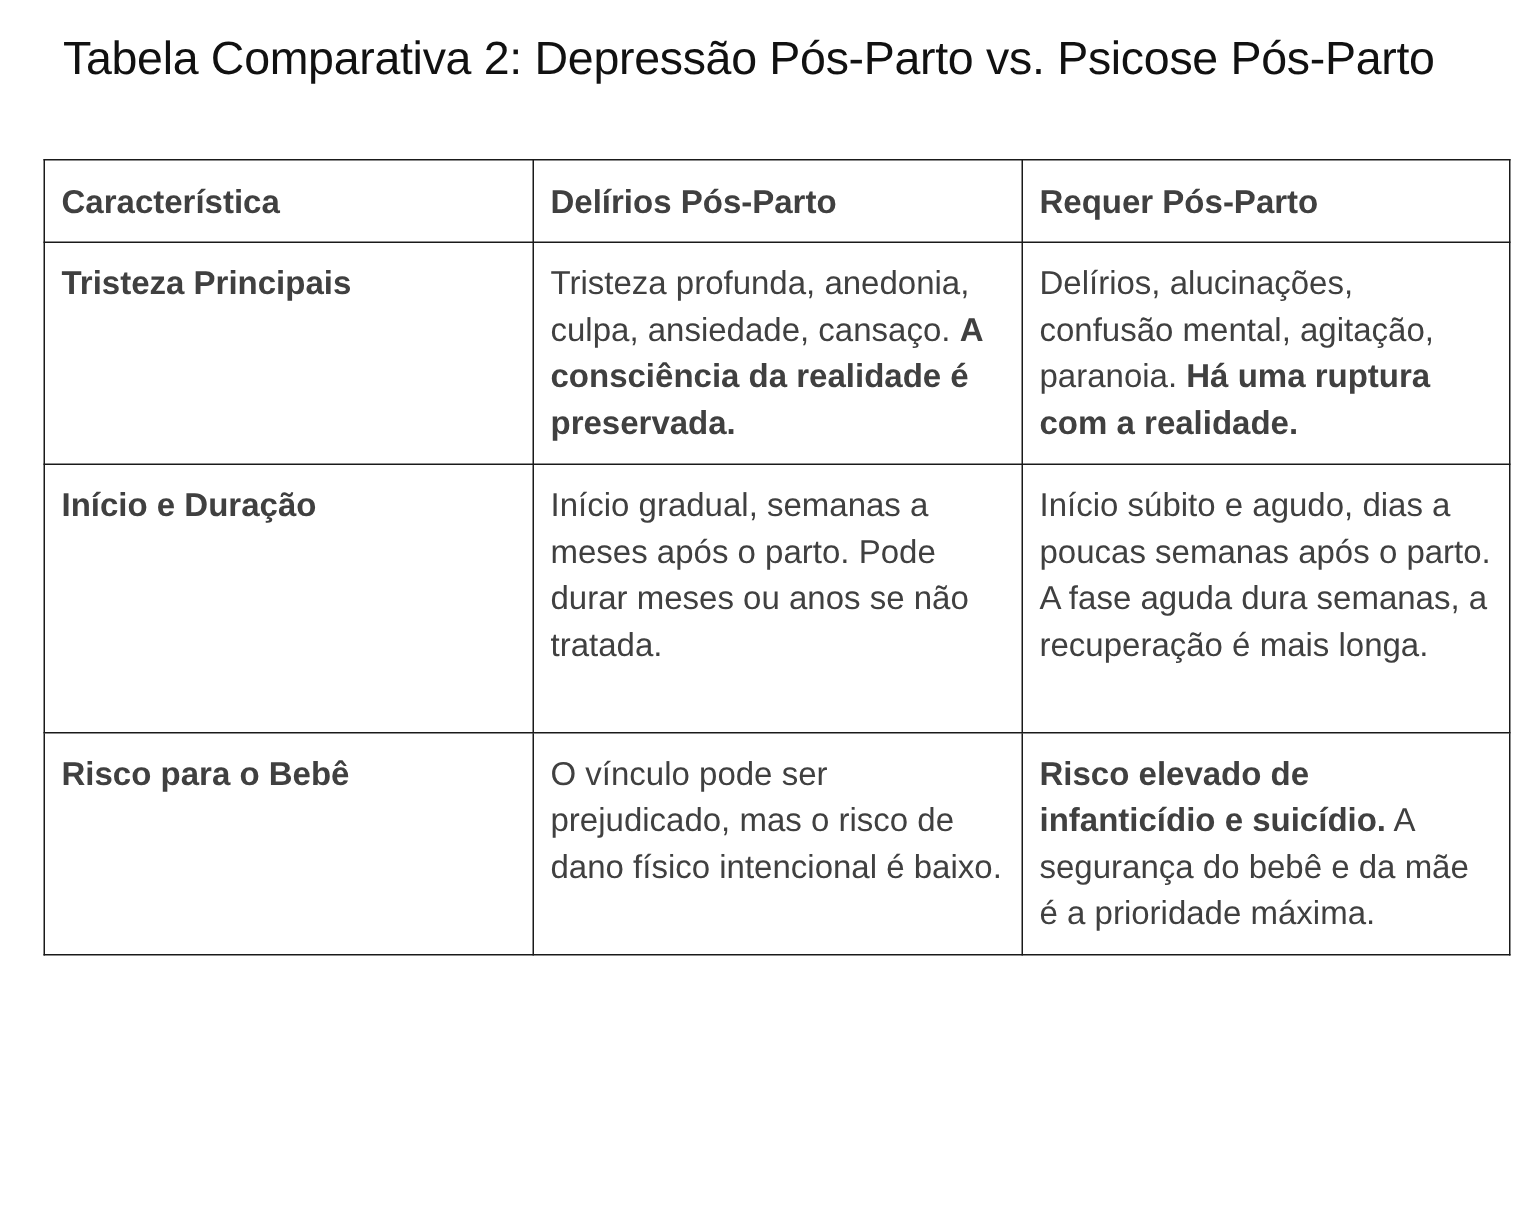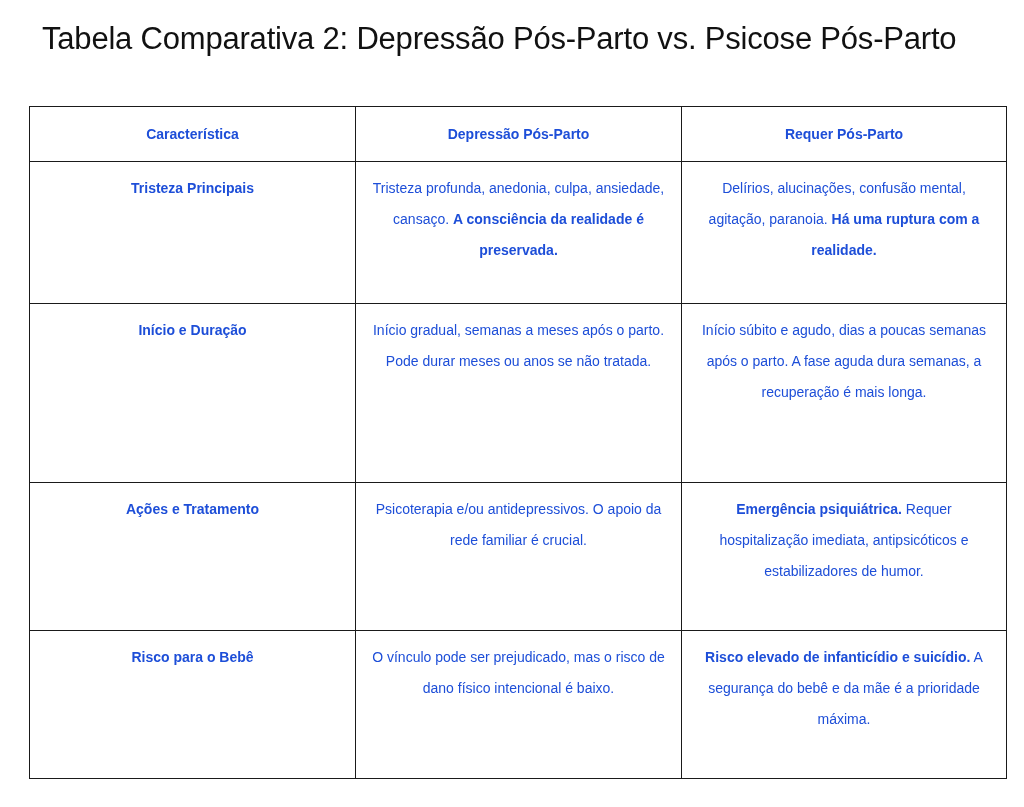--- a/index.html
+++ b/index.html
@@ -34,25 +34,25 @@
       width: 977px;
       border-collapse: collapse;
       table-layout: fixed;
     }
     table.cmp col.c1 { width: 326px; }
     table.cmp col.c2 { width: 326px; }
     table.cmp col.c3 { width: 325px; }
     table.cmp th, table.cmp td {
       border: 1.5px solid #1a1a1a;
       vertical-align: top;
-      text-align: center;
+      text-align: left;
       padding: 11px 11px 12px 11px;
-      font-size: 14px;
+      font-size: 22px;
       line-height: 31px;
-      color: #1d4ed8;
+      color: #404040;
     }
     table.cmp th {
       font-weight: bold;
       padding-top: 12px;
       padding-bottom: 11px;
       height: 31px;
     }
     table.cmp td.feature { font-weight: bold; }
     b { font-weight: bold; }
     tr.r1 td { height: 118px; }
@@ -67,39 +67,34 @@
 
 <table class="cmp">
   <colgroup>
     <col class="c1">
       <col class="c2">
       <col class="c3">
   </colgroup>
   <thead>
     <tr>
       <th>Característica</th>
-      <th>Depressão Pós-Parto</th>
+      <th>Delírios Pós-Parto</th>
       <th>Requer Pós-Parto</th>
     </tr>
   </thead>
   <tbody>
     <tr class="r1">
       <td class="feature">Tristeza Principais</td>
       <td><span>Tristeza profunda, anedonia, culpa, ansiedade, cansaço. </span><b>A consciência da realidade é preservada.</b></td>
       <td><span>Delírios, alucinações, confusão mental, agitação, paranoia. </span><b>Há uma ruptura com a realidade.</b></td>
     </tr>
     <tr class="r2">
       <td class="feature">Início e Duração</td>
       <td><span>Início gradual, semanas a meses após o parto. Pode durar meses ou anos se não tratada.</span></td>
       <td><span>Início súbito e agudo, dias a poucas semanas após o parto. A fase aguda dura semanas, a recuperação é mais longa.</span></td>
     </tr>
-    <tr class="r3">
-      <td class="feature">Ações e Tratamento</td>
-      <td><span>Psicoterapia e/ou antidepressivos. O apoio da rede familiar é crucial.</span></td>
-      <td><b>Emergência psiquiátrica.</b><span> Requer hospitalização imediata, antipsicóticos e estabilizadores de humor.</span></td>
-    </tr>
     <tr class="r4">
       <td class="feature">Risco para o Bebê</td>
       <td><span>O vínculo pode ser prejudicado, mas o risco de dano físico intencional é baixo.</span></td>
       <td><b>Risco elevado de infanticídio e suicídio.</b><span> A segurança do bebê e da mãe é a prioridade máxima.</span></td>
     </tr>
   </tbody>
 </table>
 
 </body></html>

